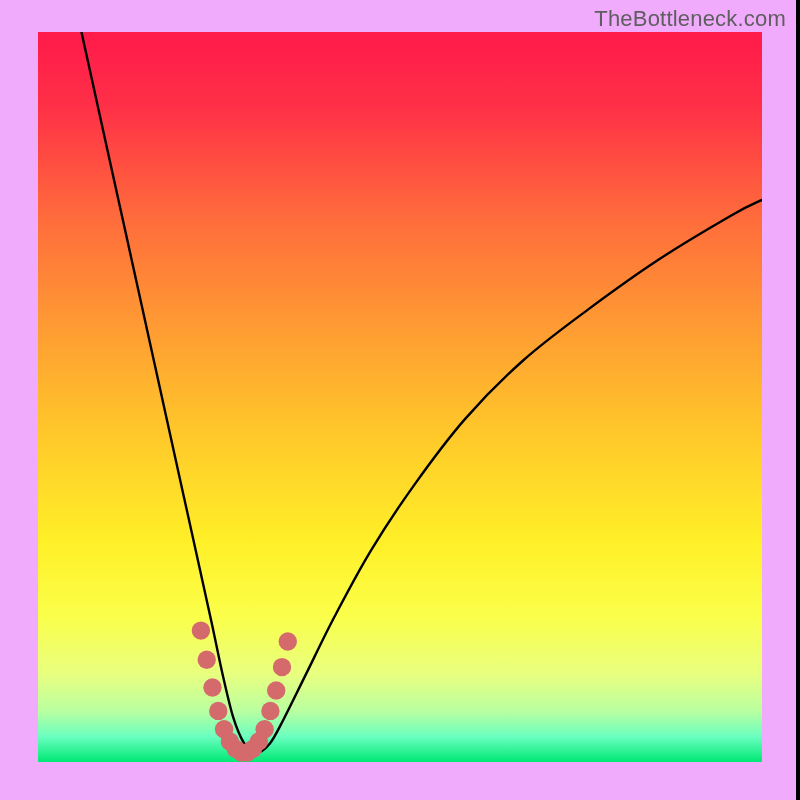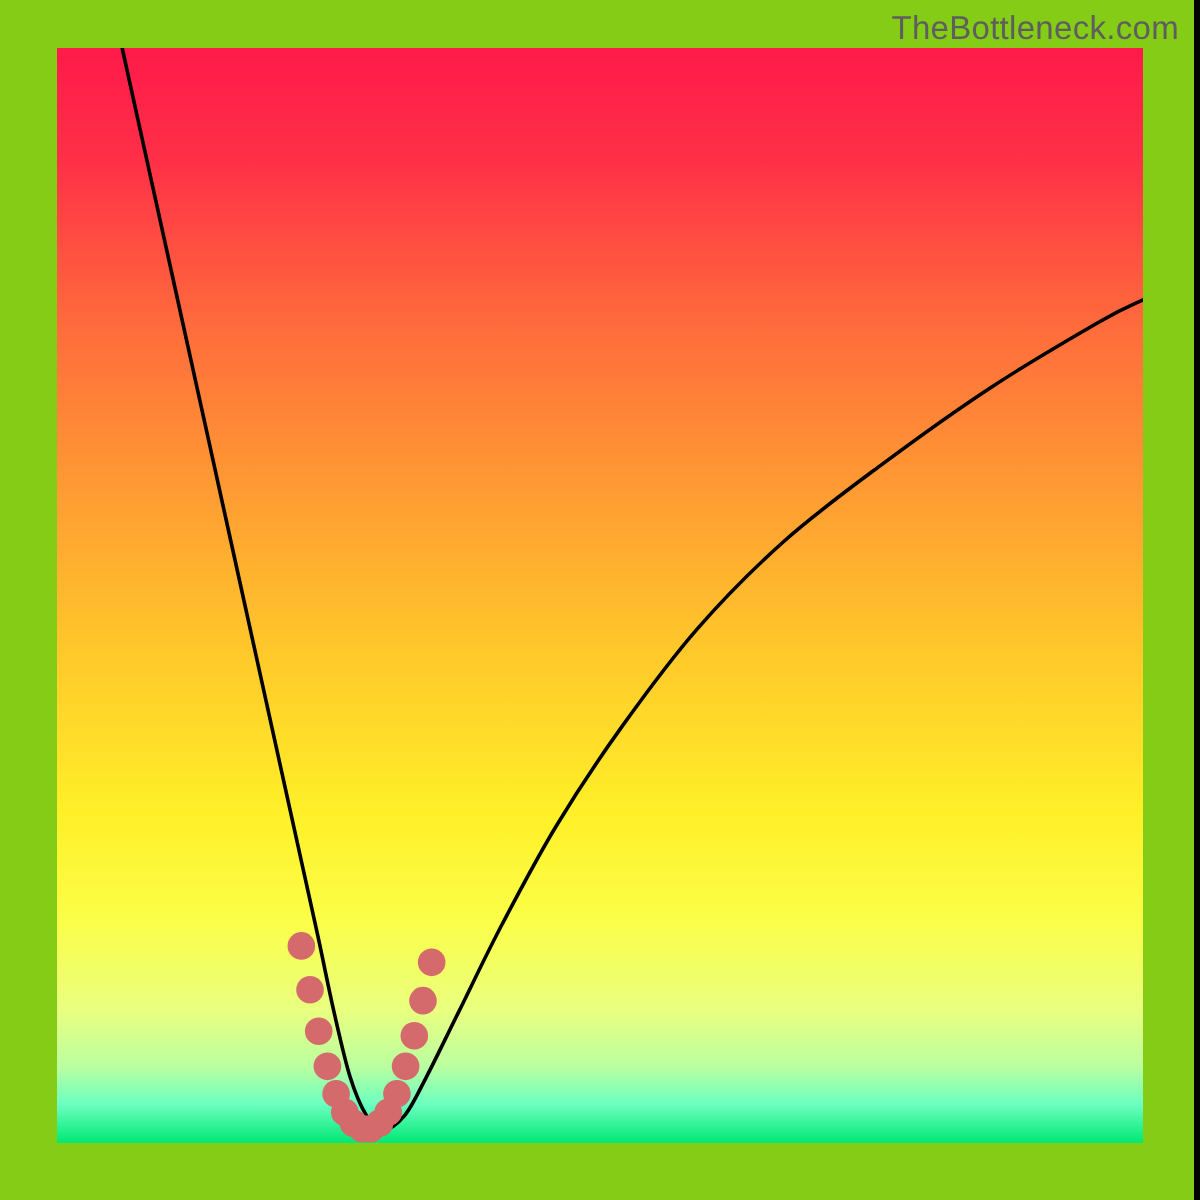--- a/index.html
+++ b/index.html
@@ -10,21 +10,21 @@
     background: #000;
     overflow: hidden;
     font-family: Arial, Helvetica, sans-serif;
   }
   .frame {
     position: absolute;
     left: 0;
     top: 0;
     width: 796px;
     height: 800px;
-    background: #84cc16;
+    background: #f0abfc;
   }
   .plot-area {
     position: absolute;
     left: 38px;
     top: 32px;
     width: 724px;
     height: 730px;
     overflow: hidden;
   }
   .gradient {

